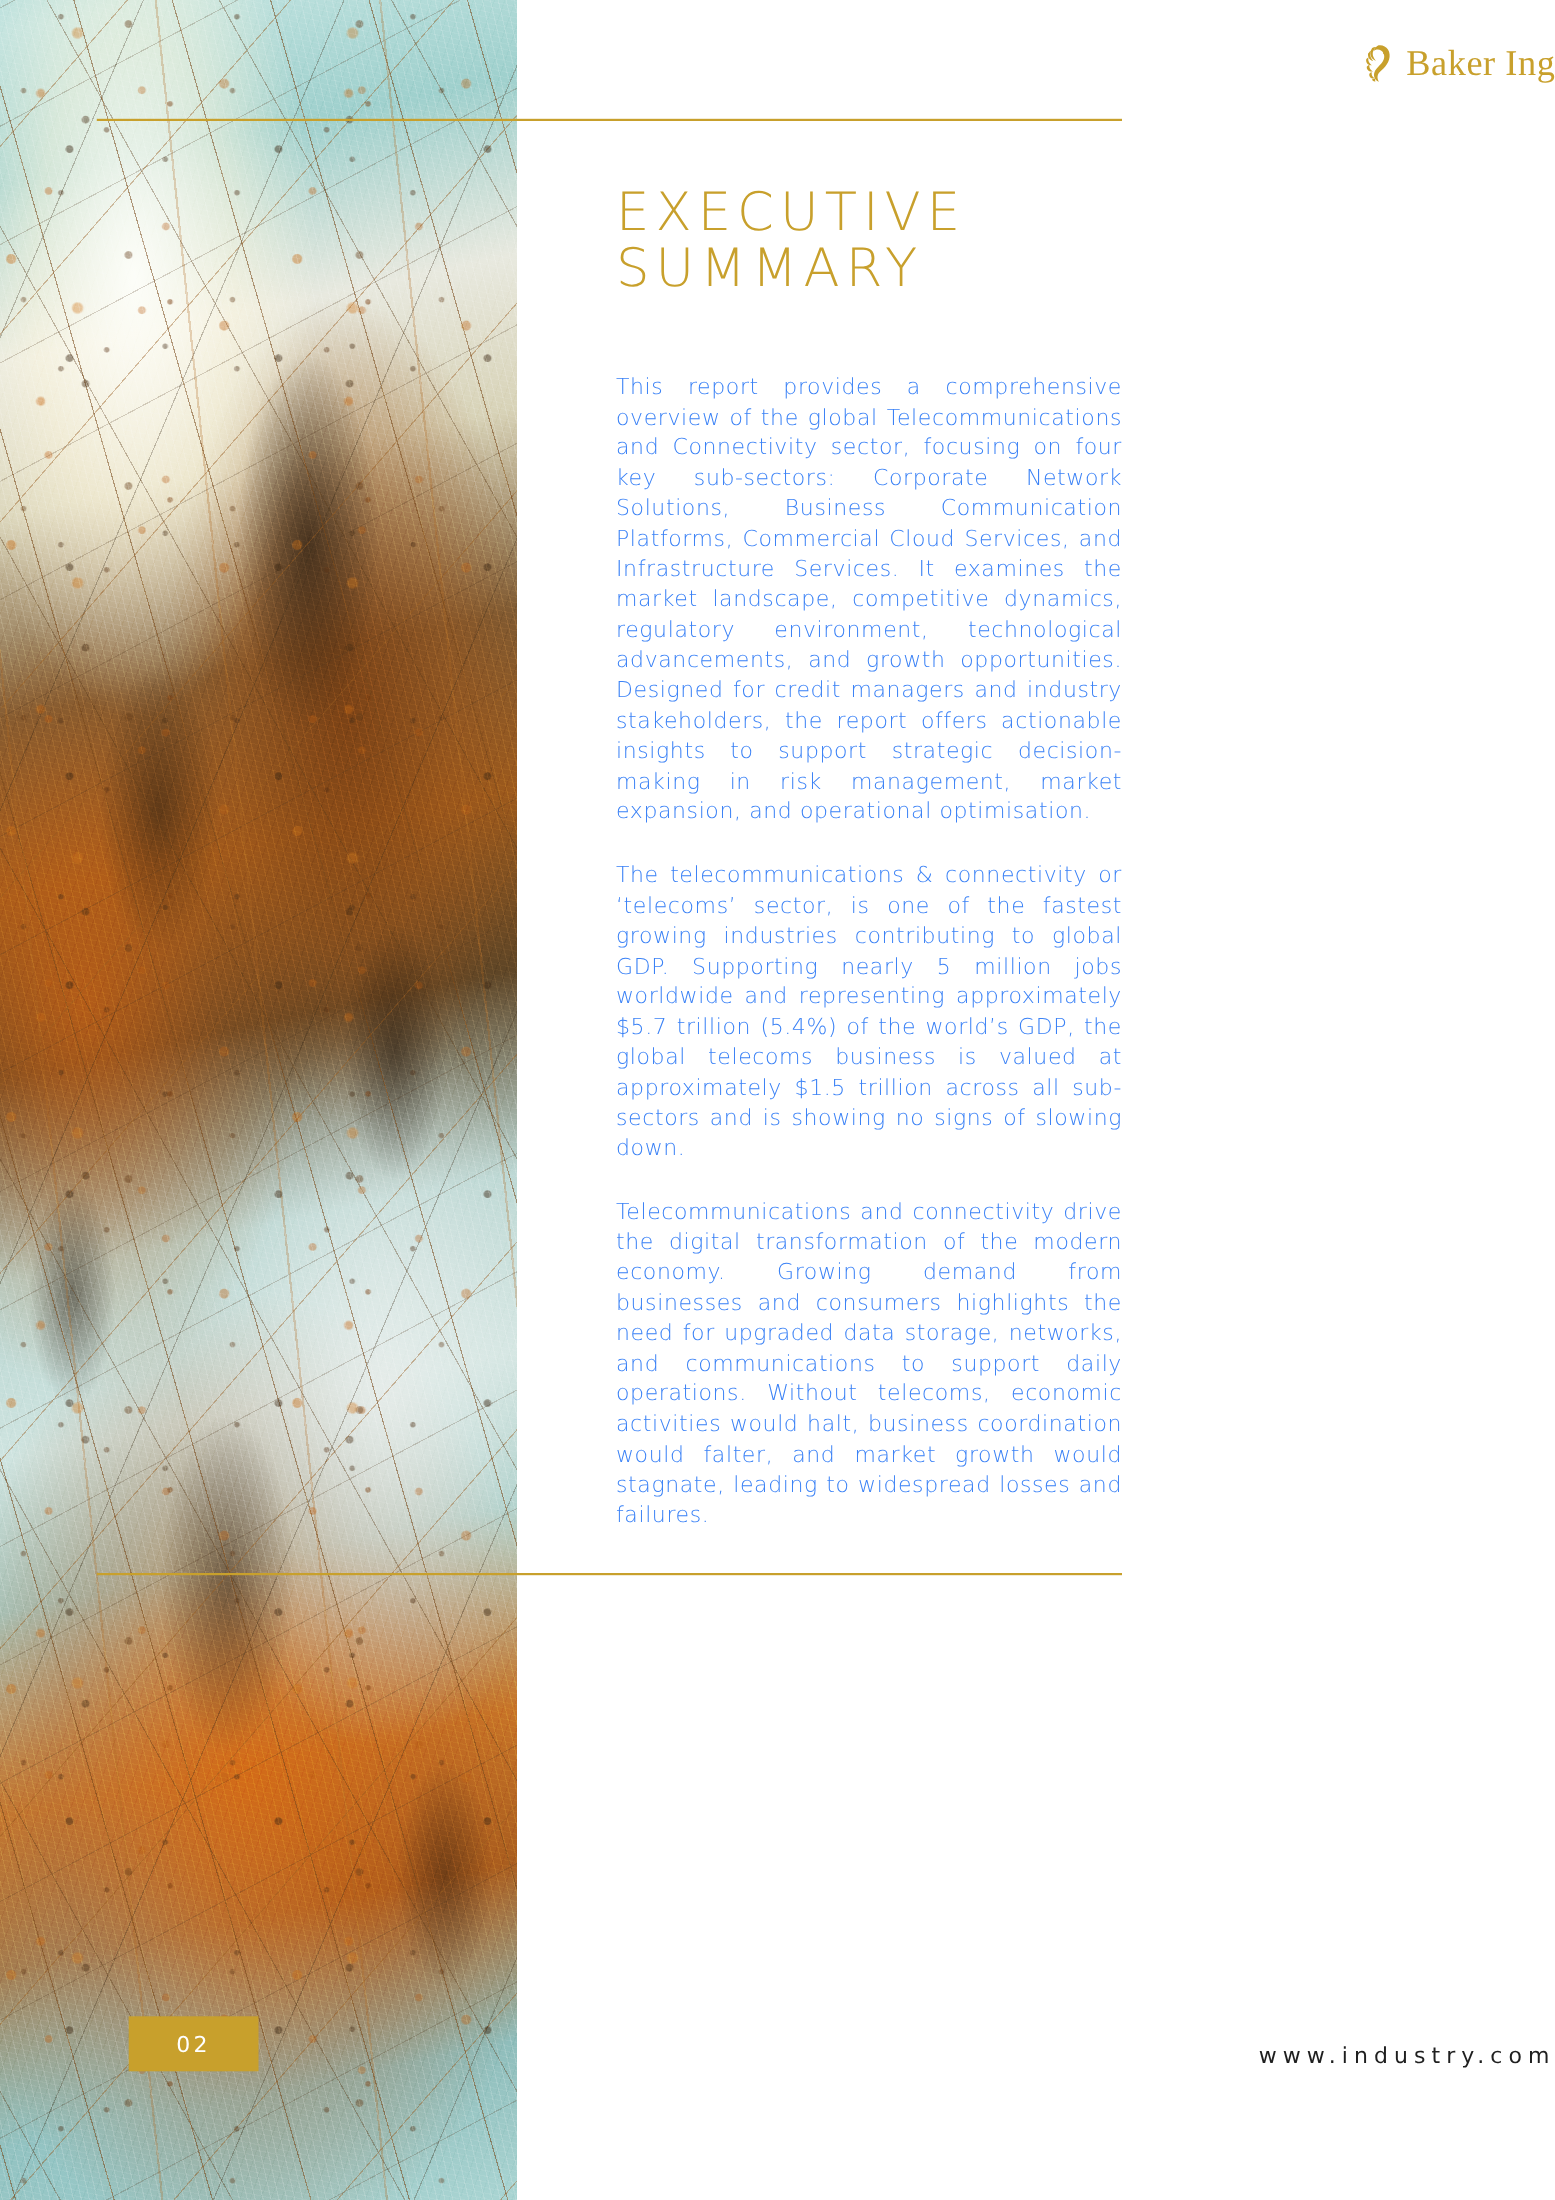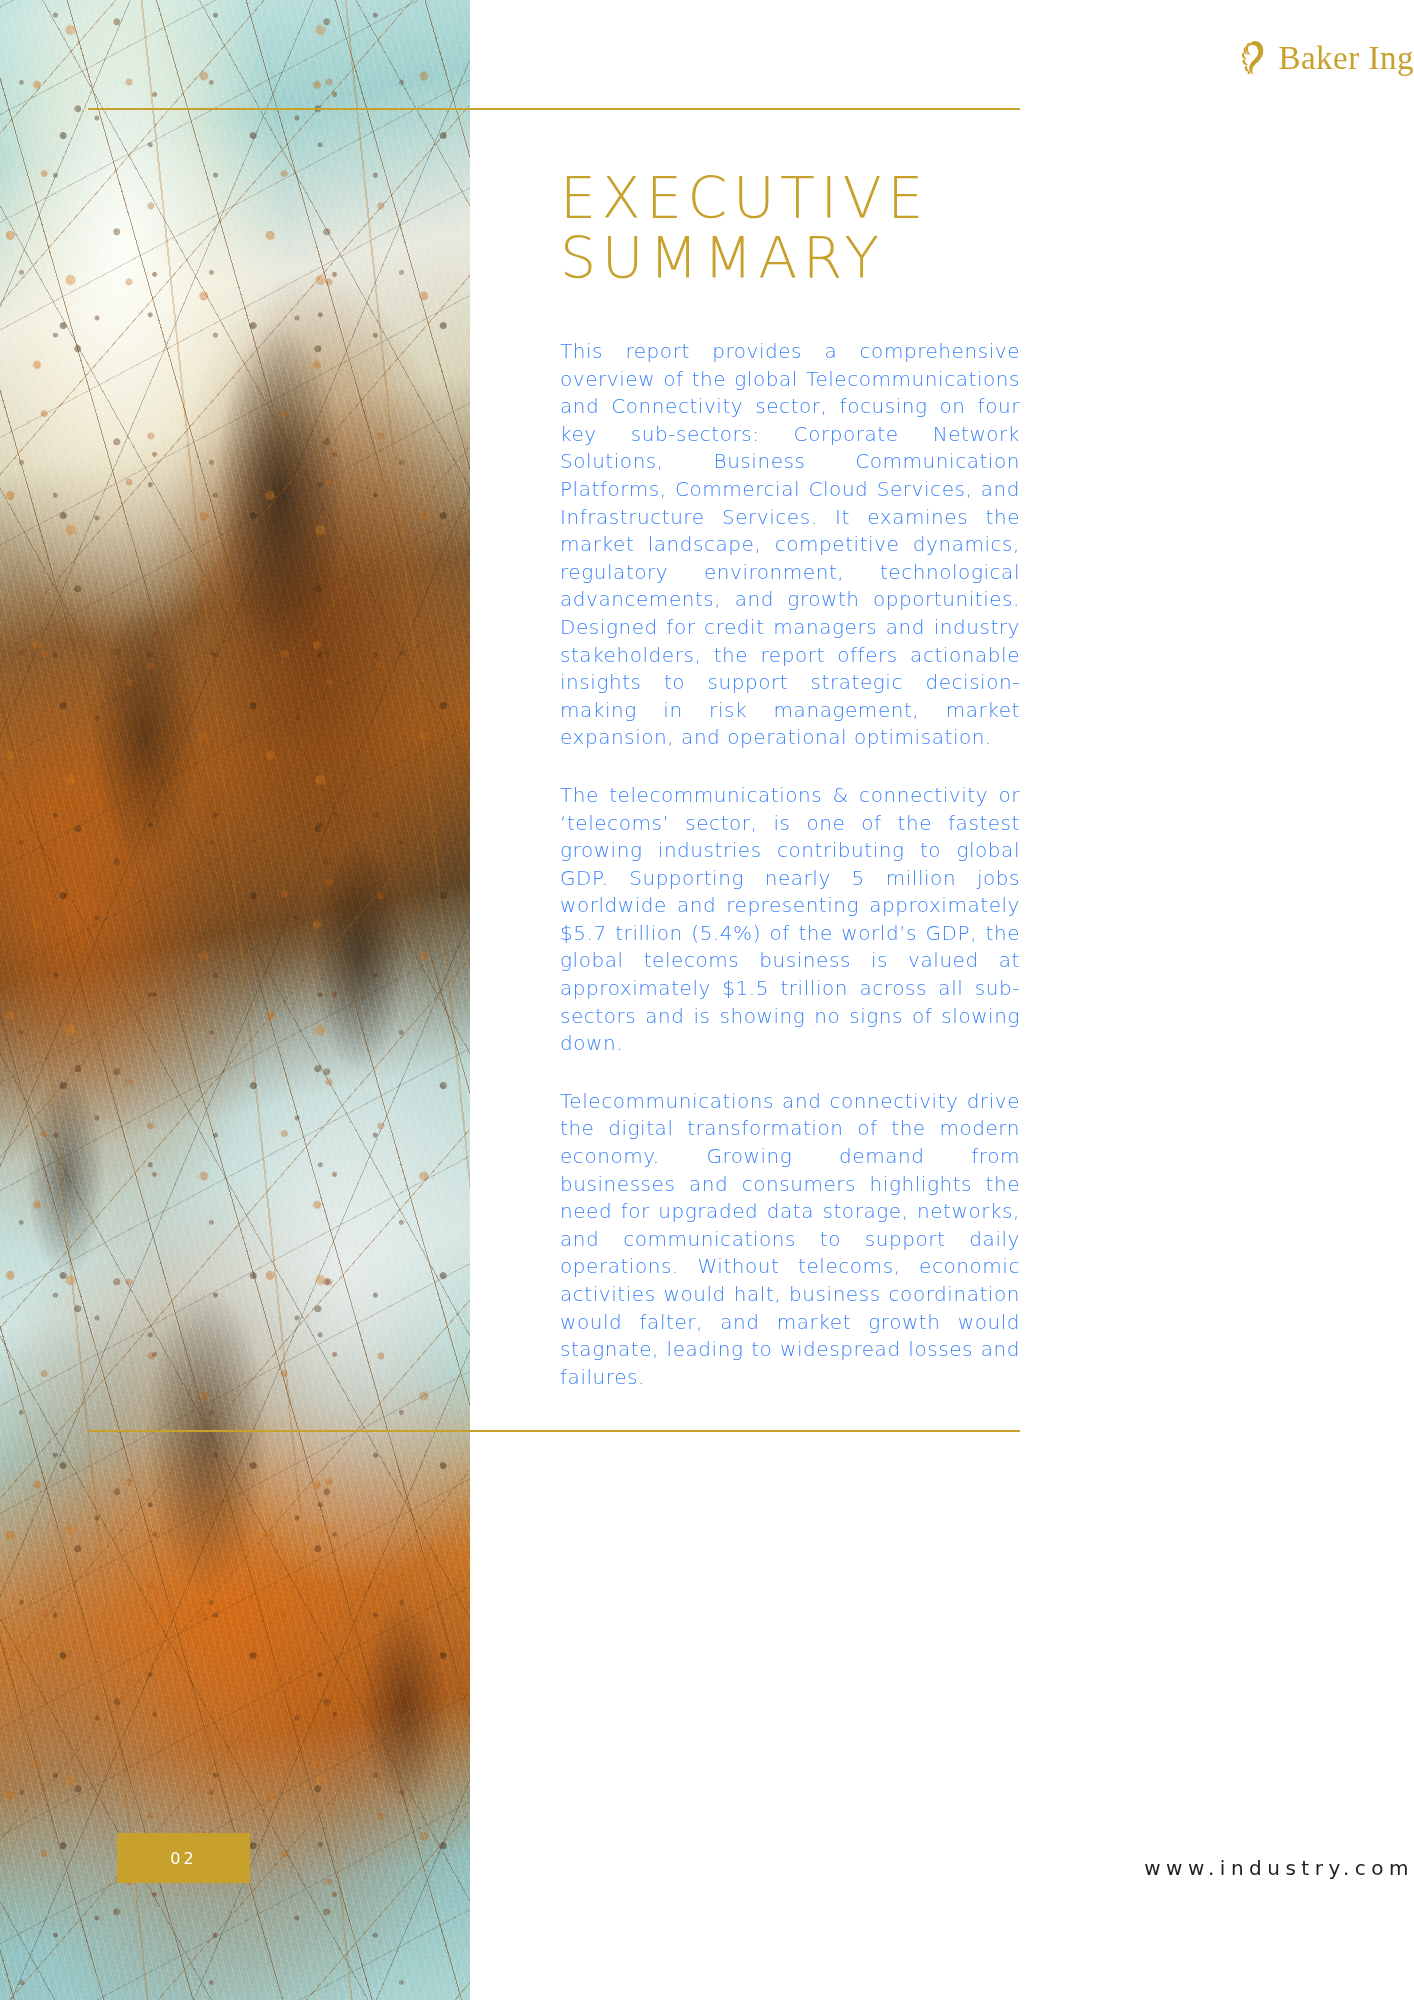--- a/index.html
+++ b/index.html
@@ -141,21 +141,21 @@
   }
 
   
   #page-title {
     position: absolute;
     left: 560px;
     top: 168px;
     width: 470px;
     font-family: "DejaVu Sans", sans-serif;
     font-weight: 300;
-    font-size: 57px;
+    font-size: 48px;
     line-height: 1.06;
     letter-spacing: 5.5px;
     color: #c8a02c;
     text-transform: uppercase;
     margin: 0;
   }
 
   
   #body-copy {
     position: absolute;
@@ -174,30 +174,30 @@
     text-align: justify;
     text-justify: inter-word;
   }
   #body-copy p:last-child { margin-bottom: 0; }
 
   
   #page-badge {
     position: absolute;
     left: 117px;
     top: 1833px;
-    width: 133px;
+    width: 118px;
     height: 50px;
     background: #c8a02c;
     display: flex;
     align-items: center;
     justify-content: center;
     color: #ffffff;
     font-family: "DejaVu Sans", sans-serif;
     font-weight: 400;
-    font-size: 16px;
+    font-size: 20px;
     letter-spacing: 3px;
   }
   #site-url {
     position: absolute;
     right: 394px;
     top: 1856px;
     transform: translateX(394px);
     font-family: "DejaVu Sans", sans-serif;
     font-weight: 400;
     font-size: 20px;

